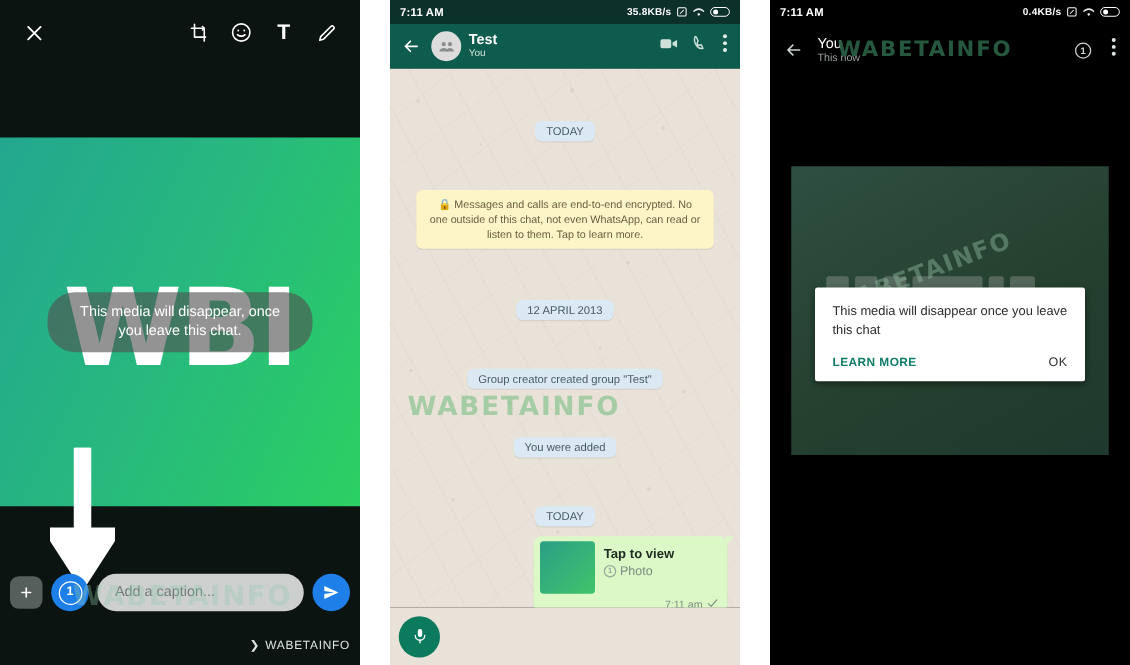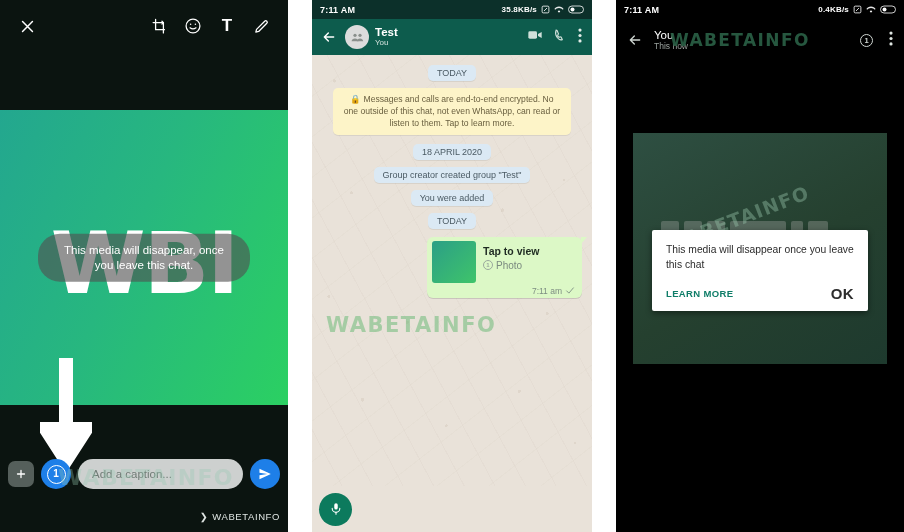--- a/index.html
+++ b/index.html
@@ -141,20 +141,21 @@
     background-image:
       repeating-linear-gradient(62deg, transparent 0 26px, rgba(190,178,163,.45) 26px 27px),
       repeating-linear-gradient(-38deg, transparent 0 31px, rgba(190,178,163,.35) 31px 32px);
   }
   .chat-scroll { position:relative; z-index:2; padding:0 8px; }
   .center-row { display:flex; justify-content:center; margin:4px 0; }
   .chip {
     background:#dbe9f4; border-radius:5px; padding:3px 9px;
     font-size:9px; color:#4a5a63; box-shadow:0 1px 0 rgba(0,0,0,.07);
     text-align:center;
+    margin-top:32px;
   }
   .chip.enc {
     background:#fdf4c8; color:#6a6040; max-width:238px; line-height:1.42;
     padding:5px 10px; font-size:8.6px;
   }
   .bubble-row { display:flex; justify-content:flex-end; margin-top:8px; padding-right:2px; }
   .bubble {
     background:#dcf8c6; border-radius:6px; padding:4px 5px 2px 5px;
     width:155px; box-shadow:0 1px 0.5px rgba(0,0,0,.13); position:relative;
   }
@@ -208,21 +209,21 @@
   .viewer-media .blocks i { display:block; height:18px; background:rgba(150,155,150,.42); border-radius:2px; }
   .dialog {
     position:absolute; left:36px; right:36px; top:230px;
     background:#fff; border-radius:2px; padding:13px 14px 9px 14px;
     box-shadow:0 2px 6px rgba(0,0,0,.45); z-index:9;
   }
   .dialog-text { font-size:10.3px; color:#2b2b2b; line-height:1.42; }
   .dialog-actions { display:flex; align-items:center; margin-top:13px; }
   .btn-learn { font-size:9.5px; font-weight:bold; color:#0f7d68; letter-spacing:.35px; }
   .dlg-spacer { flex:1; }
-  .btn-ok { font-size:15px; font-weight:bold; color:#2d2d2d; letter-spacing:.35px; }
+  .btn-ok { font-size:10px; font-weight:normal; color:#2d2d2d; letter-spacing:.35px; }
 
   .wm-dark {
     position:absolute; z-index:8; font-family:"DejaVu Sans", sans-serif; font-weight:bold;
   }
   .wm-hdr {
     left:54px; top:30px; font-size:17px; letter-spacing:1.4px;
     color:rgba(40,92,66,0.95);
   }
   .wm-diag {
     left:46px; top:236px; font-size:19px; letter-spacing:1.2px;
@@ -390,21 +391,21 @@
         </div>
 
         <div class="center-row" style="margin-top:7px;align-items:center;">
           <div class="chip enc">
             <span>🔒</span>
             <span>Messages and calls are end-to-end encrypted. No one outside of this chat, not even WhatsApp, can read or listen to them. Tap to learn more.</span>
           </div>
         </div>
 
         <div class="center-row" style="margin-top:9px;">
-          <div class="chip">18 APRIL 2020</div>
+          <div class="chip">12 APRIL 2013</div>
         </div>
 
         <div class="center-row" style="margin-top:7px;">
           <div class="chip">Group creator created group "Test"</div>
         </div>
 
         <div class="center-row" style="margin-top:7px;">
           <div class="chip">You were added</div>
         </div>
 

